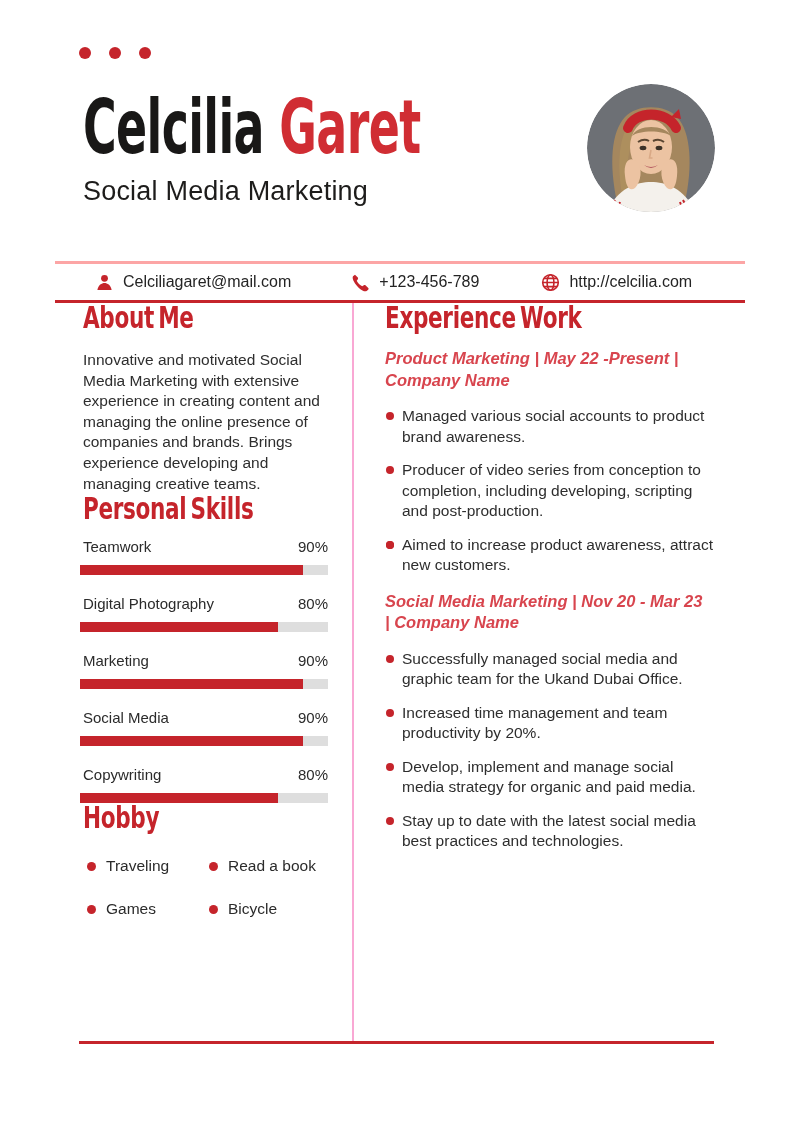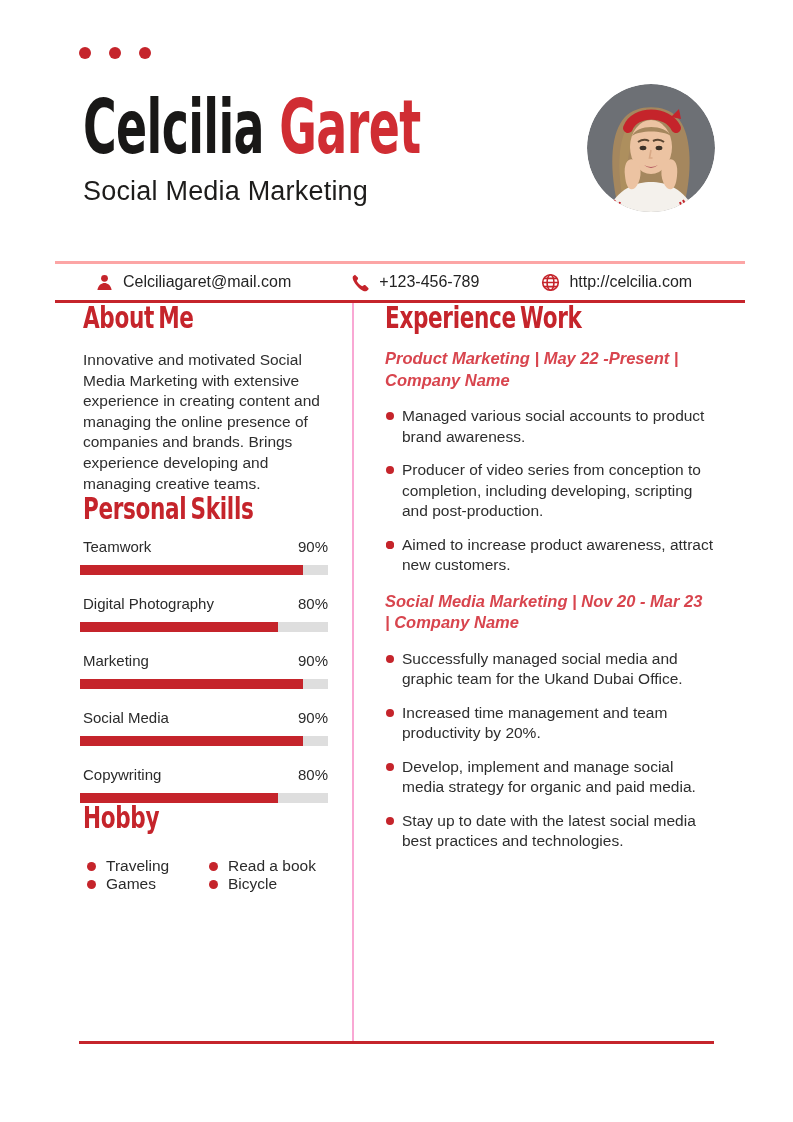--- a/index.html
+++ b/index.html
@@ -42,21 +42,21 @@
   }
   .mt-sec{margin-top:27px;}
   .about-text{margin:17px 0 0;font-size:15.5px;line-height:20.6px;color:#2e2e2e;width:250px;}
   .skills-head{margin-top:24px;}
   .skill{width:245px;margin-top:20px;}
   .skill:first-child{margin-top:14px;}
   .skill-head{display:flex;justify-content:space-between;font-size:15px;color:#2b2b2b;line-height:18px;}
   .skill-track{margin-top:9px;margin-left:-3px;width:248px;height:10px;background:#dedede;}
   .skill-fill{height:100%;background:#c5242b;}
   .hobby-head{margin-top:26px;}
-  .hobby-grid{margin-top:24px;margin-left:4px;display:grid;grid-template-columns:122px auto;}
+  .hobby-grid{margin-top:24px;margin-left:4px;display:grid;grid-template-columns:122px auto;row-gap:25px;}
   .hobby-item{display:flex;align-items:center;gap:10px;font-size:15.5px;color:#2b2b2b;}
   .hobby-dot{width:9px;height:9px;border-radius:50%;background:#c5242b;flex:0 0 auto;}
   .job-title{
     margin:15px 0 0;font-size:16.5px;line-height:21.5px;font-style:italic;font-weight:bold;
     color:#d8454e;width:322px;
   }
   .job-title.second{}
   ul.bullets{margin:15px 0 0;padding:0;list-style:none;}
   ul.bullets li{position:relative;padding-left:17px;margin:0 0 13px;font-size:15.5px;line-height:20.5px;width:316px;color:#2e2e2e;}
   .b-dot{position:absolute;left:1px;top:6px;width:8px;height:8px;border-radius:50%;background:#c5242b;}

